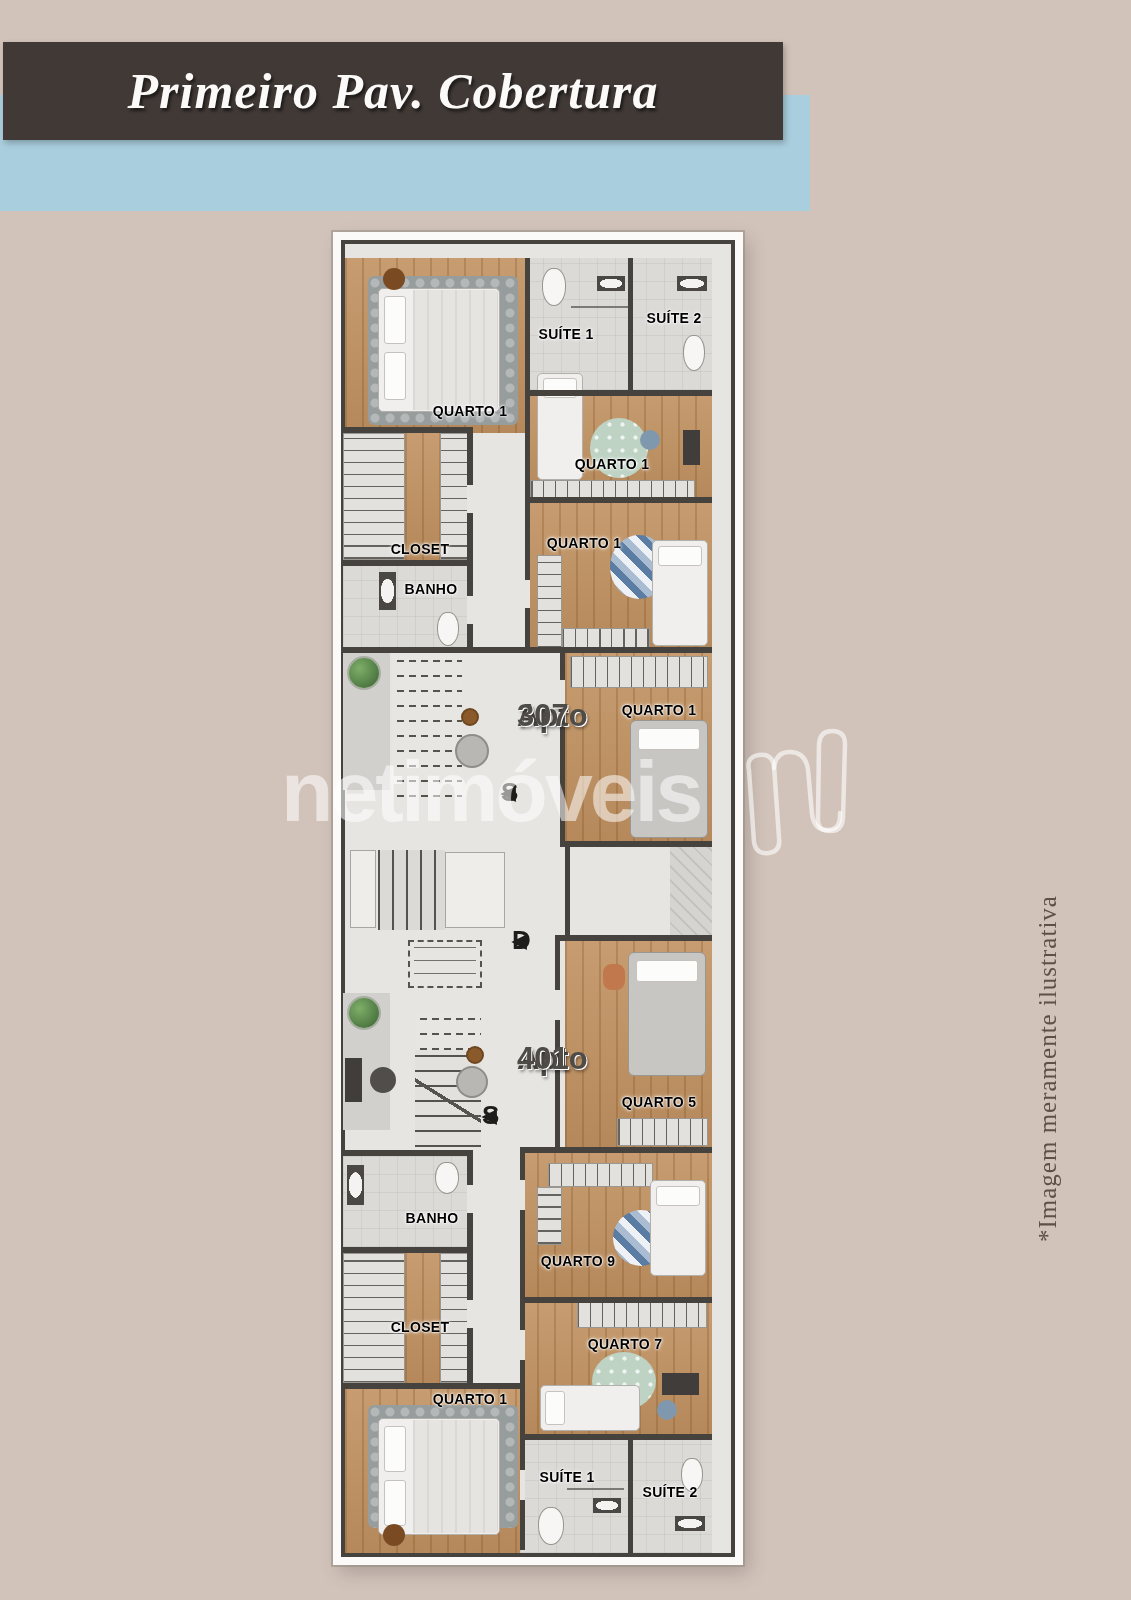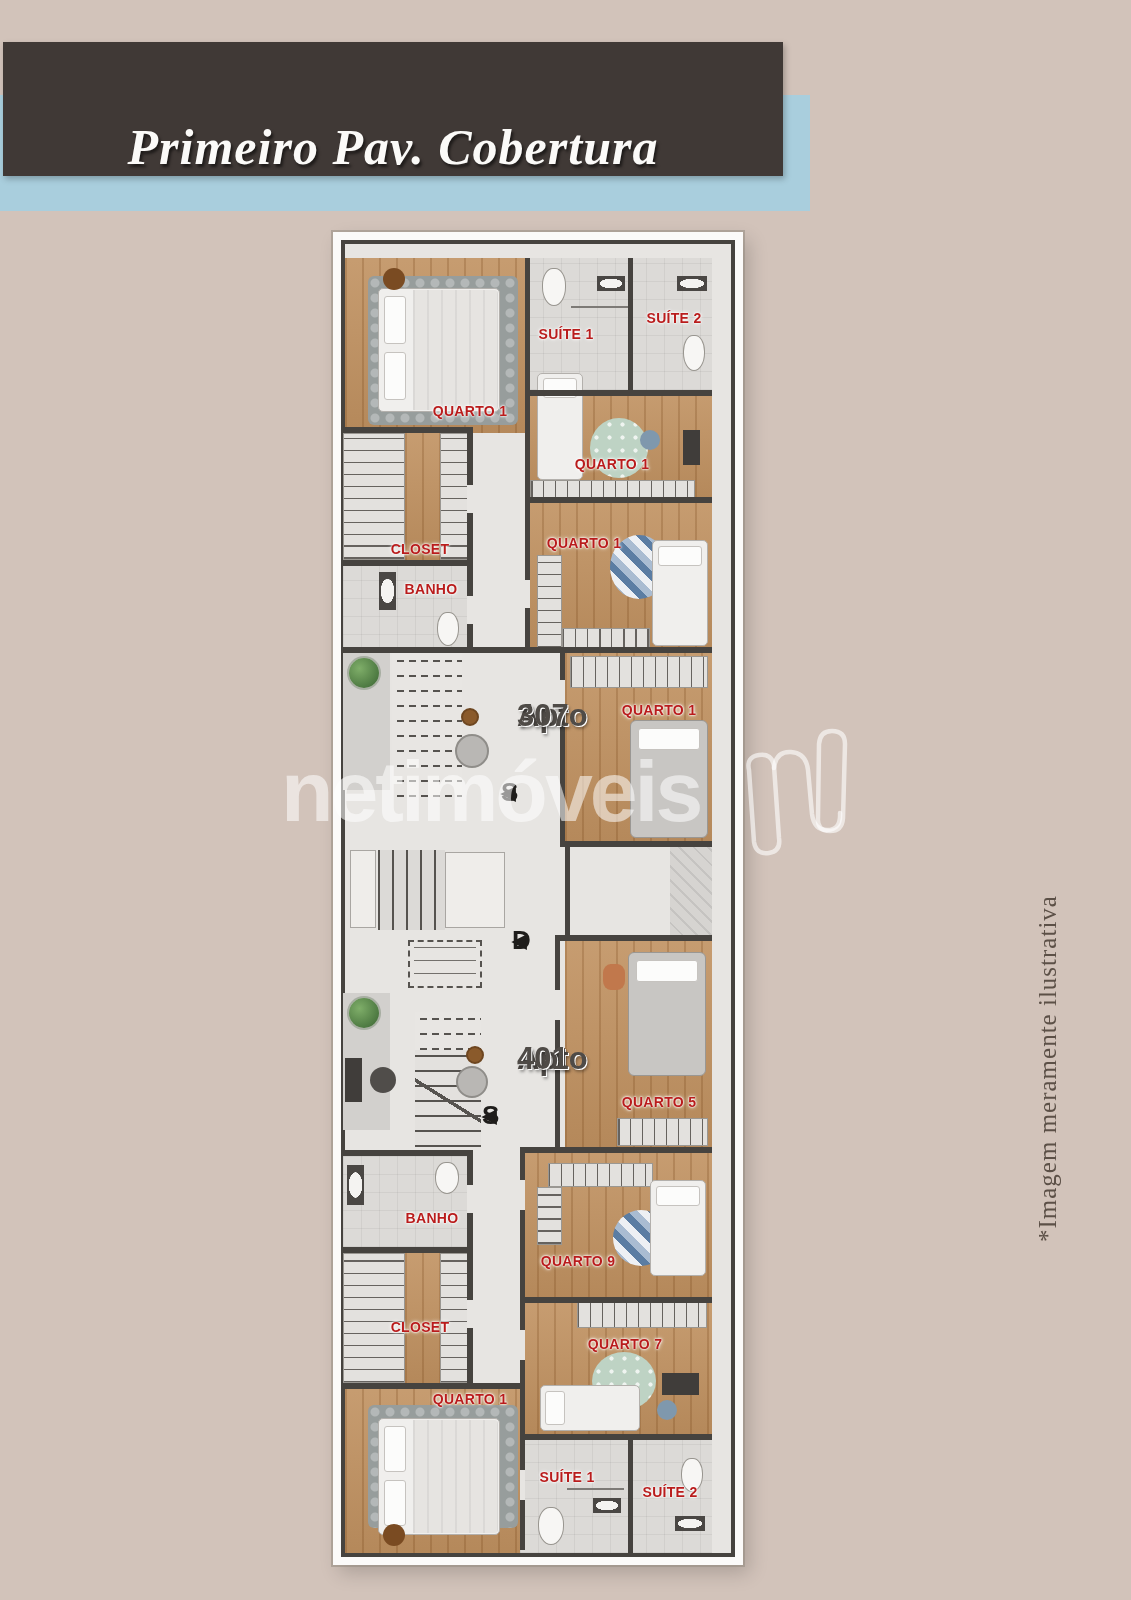--- a/index.html
+++ b/index.html
@@ -1,22 +1,22 @@
 <!DOCTYPE html>
 <html><head>
 <meta charset="utf-8">
 <style>
   html,body{margin:0;padding:0;}
   .page{position:relative;width:1131px;height:1600px;background:#d2c3ba;overflow:hidden;
         font-family:"Liberation Sans",sans-serif;}
 
   
   .header-band{position:absolute;left:0;top:95px;width:810px;height:116px;background:#a9cedd;}
-  .header-box{position:absolute;left:3px;top:42px;width:780px;height:134px;background:#403936;
-              display:flex;align-items:flex-end;justify-content:center;box-shadow:2px 3px 6px rgba(0,0,0,0.25);}
+  .header-box{position:absolute;left:3px;top:42px;width:780px;height:98px;background:#403936;
+              display:flex;align-items:center;justify-content:center;box-shadow:2px 3px 6px rgba(0,0,0,0.25);}
   .header-title{font-family:"Liberation Serif",serif;font-style:italic;font-weight:bold;
                 font-size:50px;color:#fbfaf8;letter-spacing:1px;
                 text-shadow:2px 3px 3px rgba(0,0,0,0.55);}
 
   
   .plan{position:absolute;left:333px;top:232px;width:394px;height:1317px;background:#e7e5e2;
         border:8px solid #fbfaf9;
         box-shadow:0 0 0 2px rgba(150,140,130,0.55),6px 8px 18px rgba(0,0,0,0.18),
                    inset 0 0 0 4px #46433f;}
   .plan *{position:absolute;box-sizing:border-box;}
@@ -78,21 +78,21 @@
   .landing{background:#efedea;border:1px solid #a9a6a2;z-index:5;}
   .dash-box{border:2px dashed #56534f;z-index:6;
      background-image:repeating-linear-gradient(0deg,transparent 0 12px,rgba(86,83,79,0.8) 12px 13px);
      background-clip:content-box;padding:4px;}
 
   .elevator{background:#b7b5b2;border:3px solid #504e4b;z-index:8;display:flex;align-items:center;justify-content:center;}
   .elevator-inner{inset:9px;background:#cbc9c6;border:2px solid #807e7b;}
   .elevator-label{position:relative;font-size:15px;color:#1e1c1a;z-index:2;}
 
   
-  .rlabel{transform:translate(-50%,-50%);font-size:14px;font-weight:bold;color:#b91c1c;
+  .rlabel{transform:translate(-50%,-50%);font-size:14px;font-weight:bold;color:#000000;
           white-space:nowrap;z-index:30;letter-spacing:0.3px;
           text-shadow:0 0 2px #fff,0 0 2px #fff,0 0 4px #fff;}
   .apto{transform:translate(-50%,-50%);text-align:center;font-size:31px;font-weight:bold;color:#4f4b47;
         line-height:1.05;z-index:30;text-shadow:1px 1px 0 #fff,2px 3px 3px rgba(0,0,0,0.35);}
   .stair-marker{z-index:30;color:#1f1d1b;font-weight:bold;display:flex;align-items:center;gap:4px;}
   .stair-marker .arr{font-size:19px;}
   .stair-marker .ltr{font-size:26px;}
 
   
   .watermark-text{position:absolute;left:281px;top:742px;font-size:86px;font-weight:bold;

